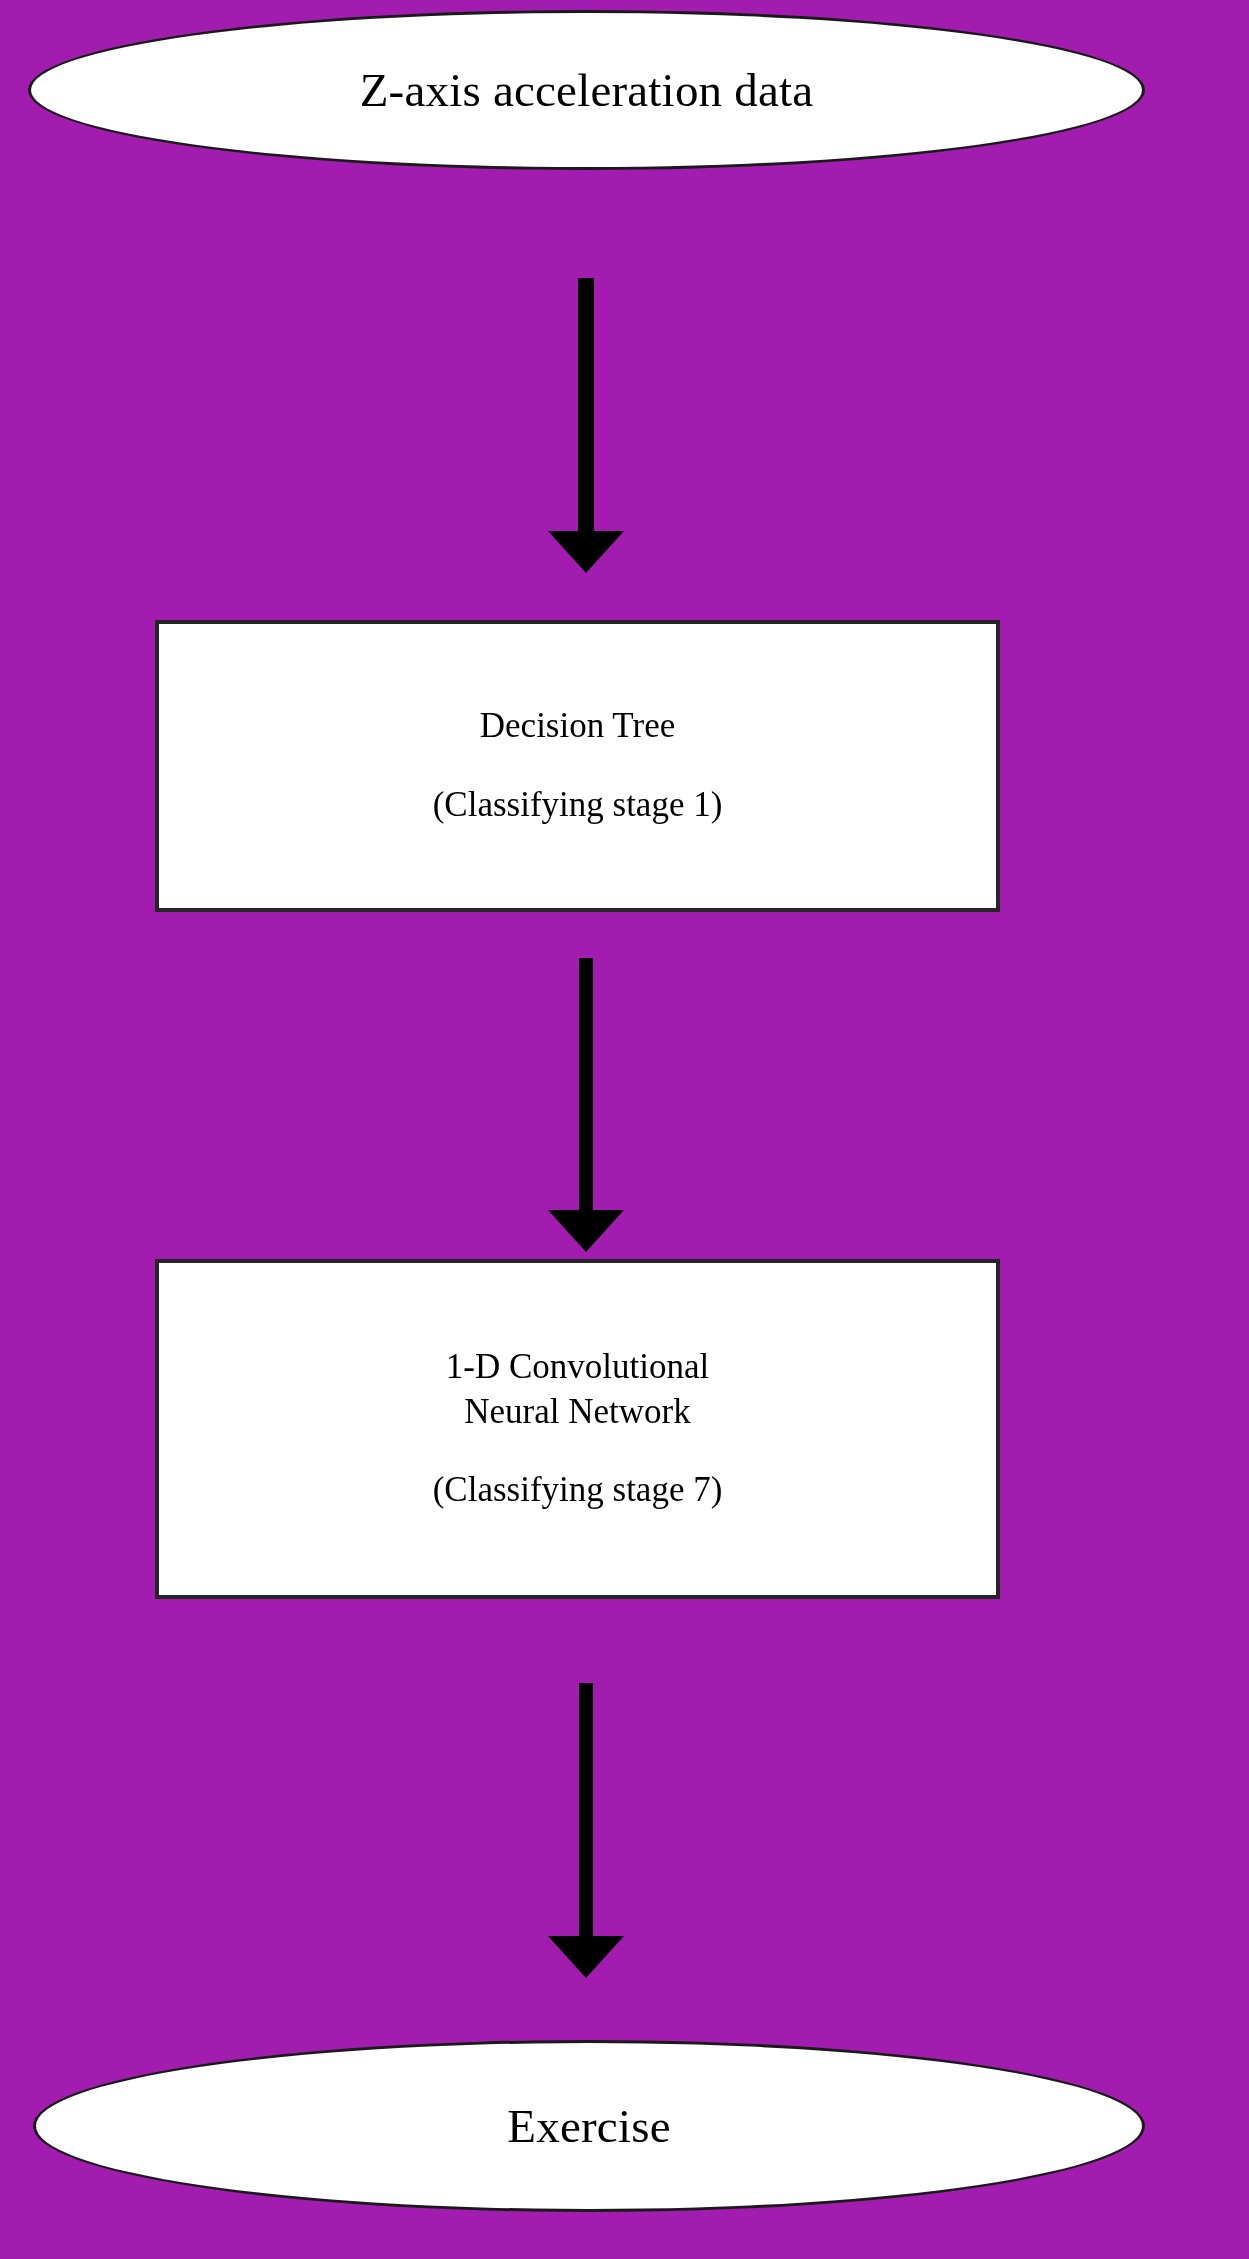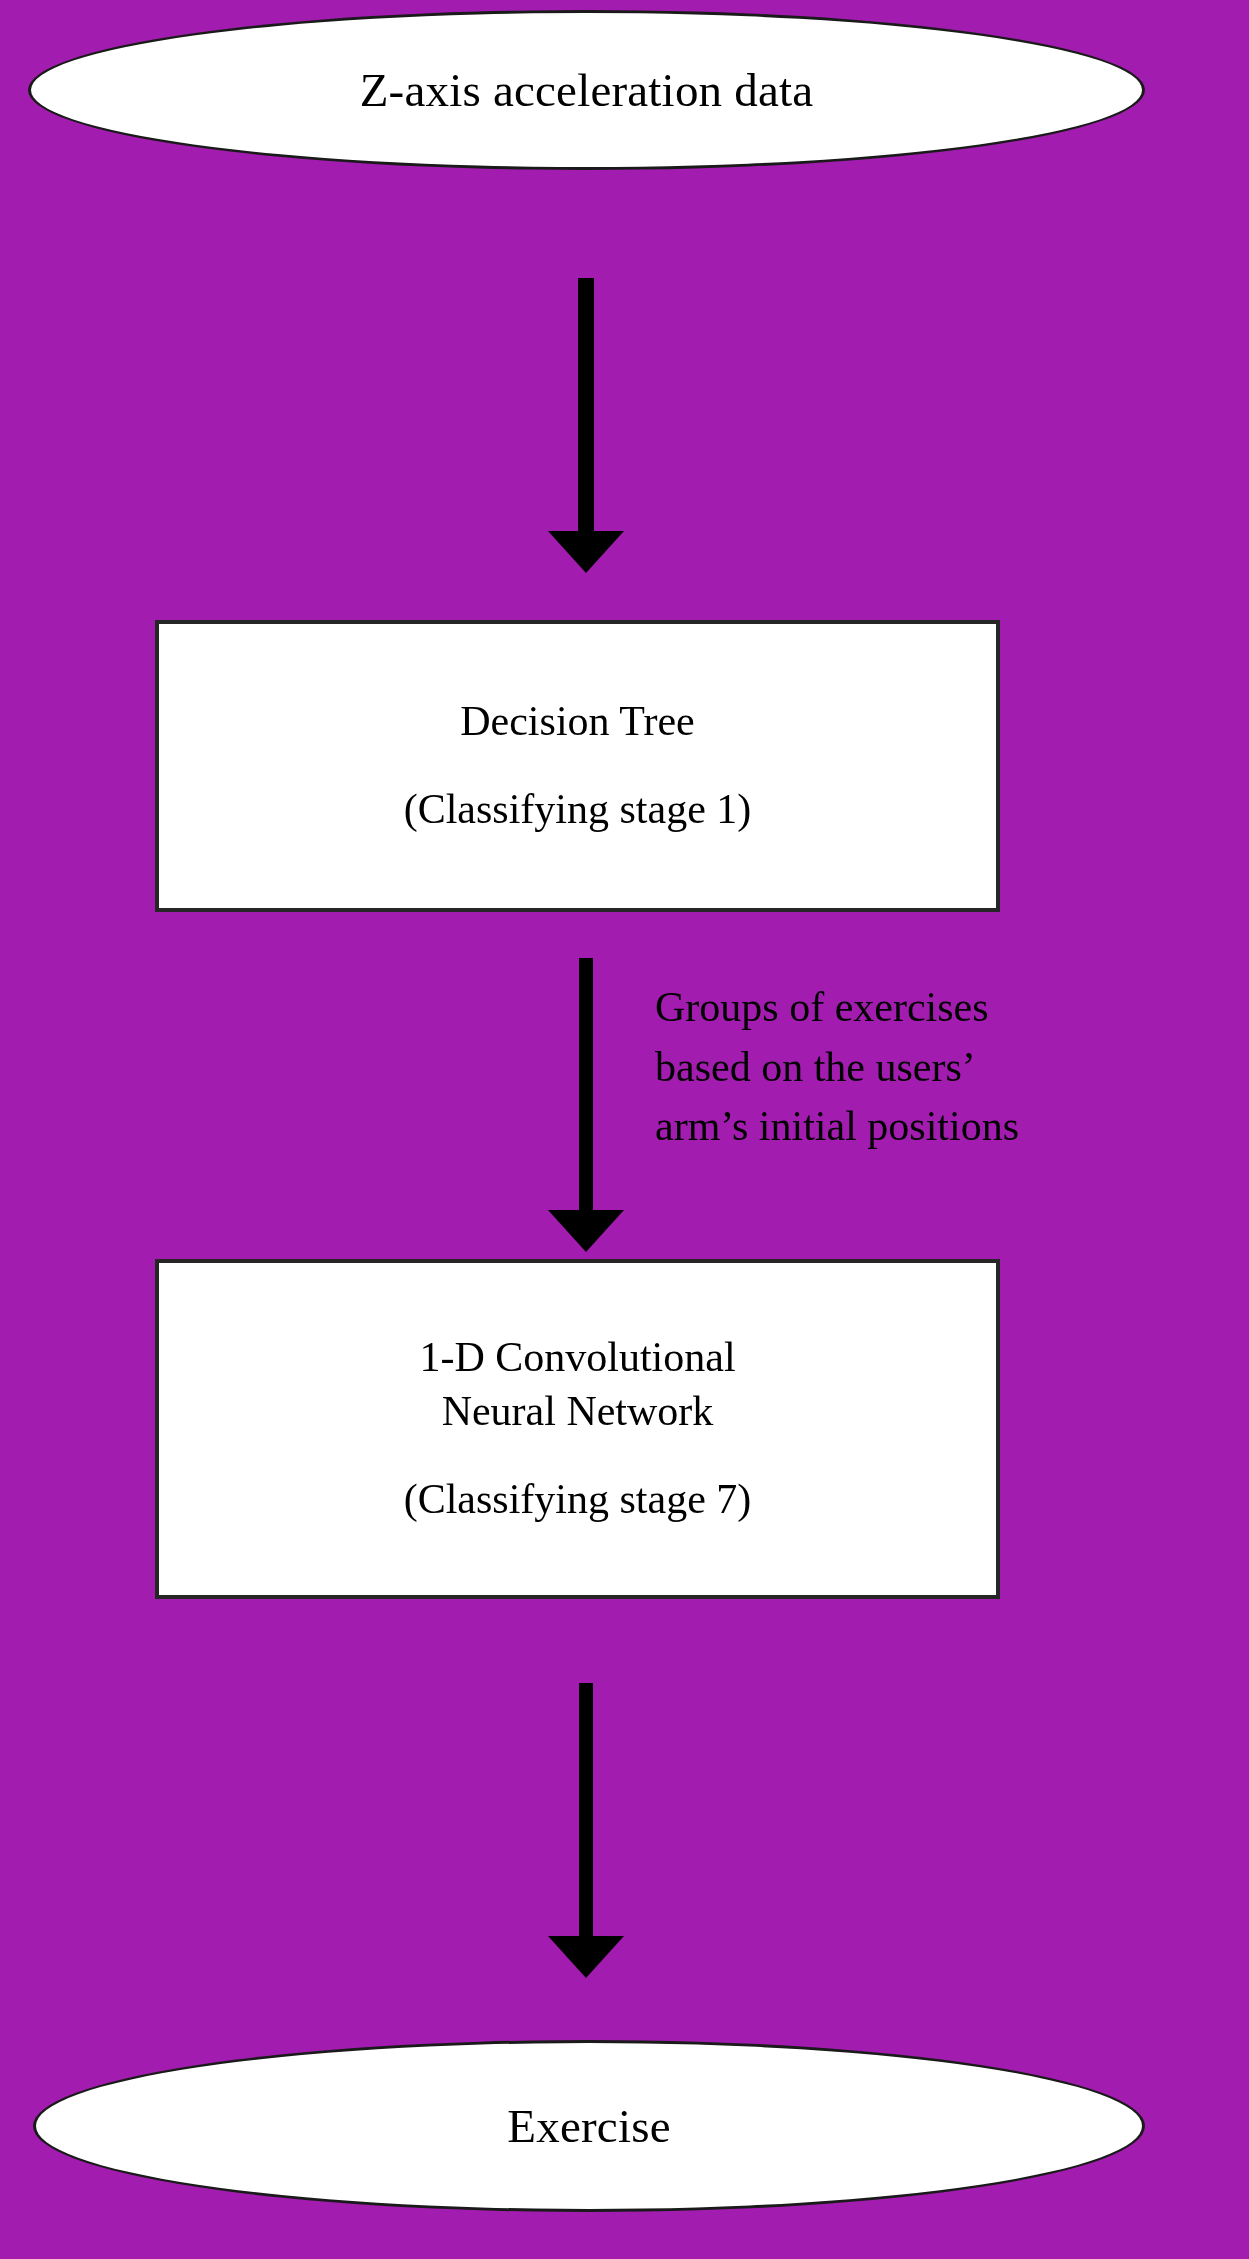--- a/index.html
+++ b/index.html
@@ -44,21 +44,21 @@
     box-sizing: border-box;
     border: 4px solid #262626;
     background: #ffffff;
     display: flex;
     flex-direction: column;
     align-items: center;
     justify-content: center;
     text-align: center;
   }
   .node-rect .node-line {
-    font-size: 42px;
+    font-size: 35px;
     line-height: 1.28;
     white-space: pre-line;
   }
   .node-rect .node-line.gap-above {
     margin-top: 34px;
   }
 
   
   .arrow {
     position: absolute;
@@ -108,23 +108,20 @@
   <div class="node-rect" style="left:155px; top:620px; width:845px; height:292px;">
     <div class="node-line">Decision Tree</div>
     <div class="node-line gap-above">(Classifying stage 1)</div>
   </div>
 
   <div class="arrow" style="left:546px; top:958px; width:80px; height:292px;">
     <div class="shaft" style="width:14px; height:252px;"></div>
     <div class="head" style="top:252px;"></div>
   </div>
 
-  <div class="edge-label" style="left:655px; top:978px; width:560px;">Groups of exercises
-based on the users’
-arm’s initial positions</div>
 
   <div class="node-rect" style="left:155px; top:1259px; width:845px; height:340px;">
     <div class="node-line">1-D Convolutional
 Neural Network</div>
     <div class="node-line gap-above">(Classifying stage 7)</div>
   </div>
 
   <div class="arrow" style="left:546px; top:1683px; width:80px; height:295px;">
     <div class="shaft" style="width:14px; height:253px;"></div>
     <div class="head" style="top:253px;"></div>

